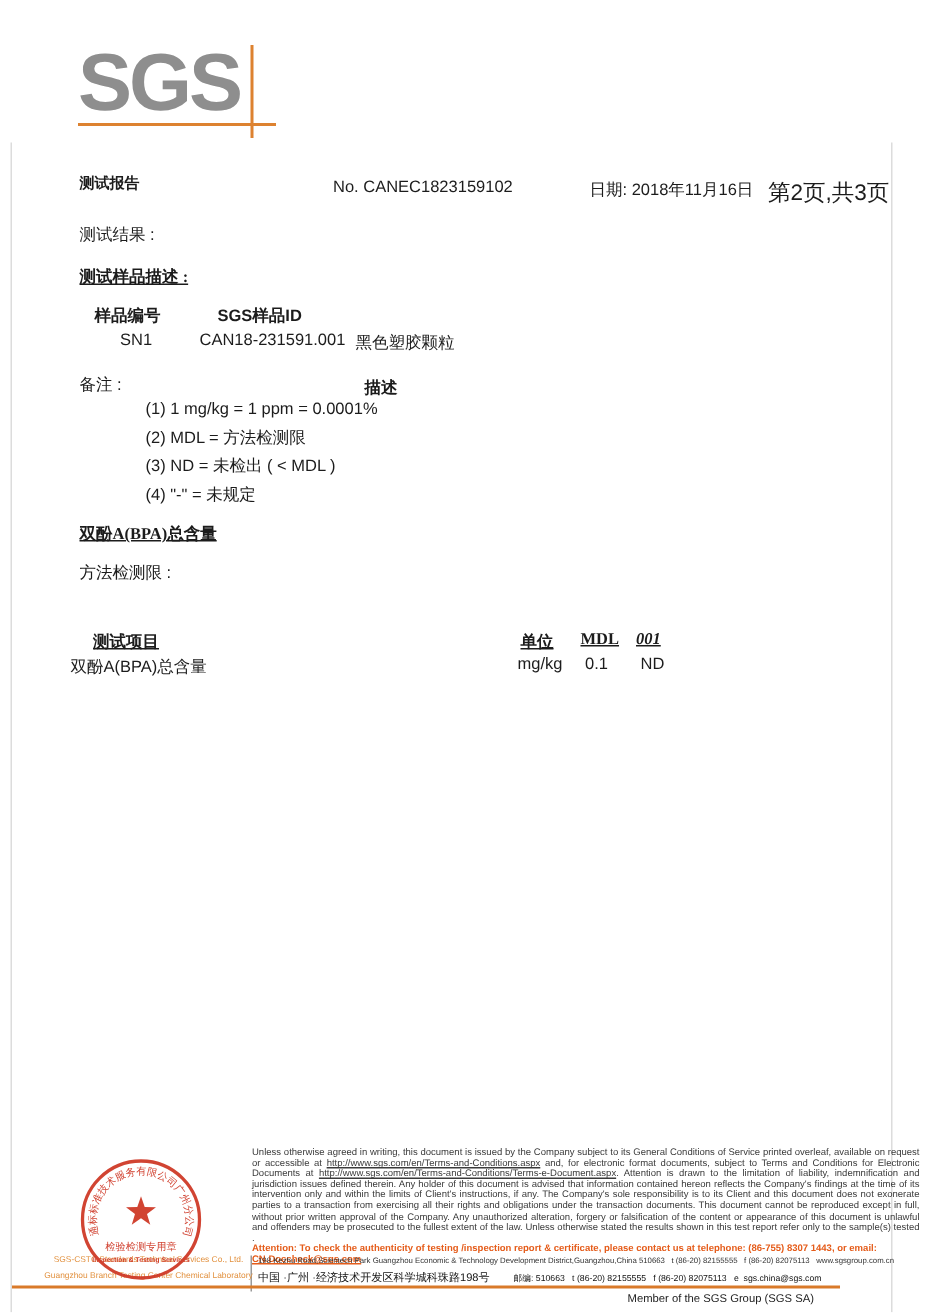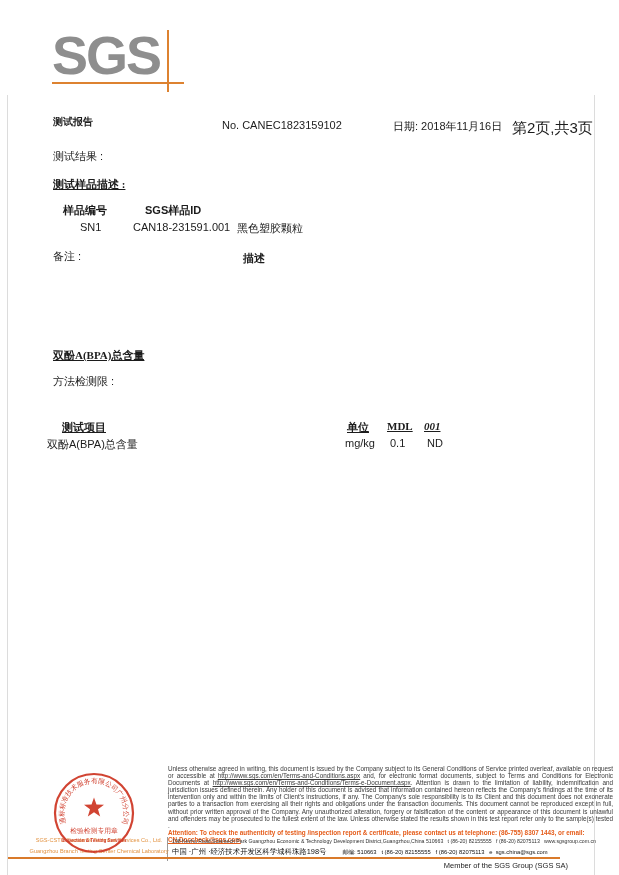--- a/index.html
+++ b/index.html
@@ -36,21 +36,21 @@
   .stamp{left:51px;top:772px;opacity:.95;z-index:3;}
   .company-lines{left:26px;top:835px;width:146px;text-align:center;color:#e2913f;font-size:5.6px;line-height:11px;z-index:1;}
   .disclaimer{left:168px;top:765px;width:445px;font-size:6.35px;line-height:7.1px;text-align:justify;color:#3b3b3b;}
   .lnk{text-decoration:underline;cursor:pointer;}
   .attn{left:168px;top:829px;width:445px;font-size:6.35px;line-height:7.1px;font-weight:700;color:#e55c1a;}
   .addr-divider{left:167px;top:837px;width:1px;height:24px;background:#9a9a9a;}
   .addr-en{left:172px;top:838px;font-size:5.2px;color:#333;white-space:pre;}
   .addr-cn{left:172px;top:847px;font-size:7.4px;color:#111;white-space:pre;}
   .addr-cn .rest{font-size:5.8px;margin-left:16px;}
   .footer-orange-line{left:8px;top:857px;width:552px;height:2px;background:#d97a2a;}
-  .member{left:393px;top:861px;width:175px;text-align:right;font-size:7.5px;color:#222;}
+  .member{left:393px;top:861px;width:175px;text-align:center;font-size:7.5px;color:#222;}
   .stamp text{fill:#cf3a28;}
 </style>
 </head>
 <body>
 
 <div id="page">
 
   <div class="abs scanline" style="left:7px;top:95px;height:780px;"></div>
   <div class="abs scanline" style="left:594px;top:95px;height:780px;"></div>
 
@@ -69,20 +69,26 @@
 
   <div class="abs t11 bold col-h1">样品编号</div>
   <div class="abs t11 bold col-h2">SGS样品ID</div>
   <div class="abs t11 bold col-h3">描述</div>
 
   <div class="abs t11 cell-1">SN1</div>
   <div class="abs t11 cell-2">CAN18-231591.001</div>
   <div class="abs t11 cell-3">黑色塑胶颗粒</div>
 
   <div class="abs t11 remarks-label">备注 :</div>
+  <div class="abs remarks-list">
+    <div>(1) 1 mg/kg = 1 ppm = 0.0001%</div>
+    <div>(2) MDL = 方法检测限</div>
+    <div>(3) ND = 未检出 ( &lt; MDL )</div>
+    <div>(4) "-" = 未规定</div>
+  </div>
 
   <div class="abs t11 bold ul bpa-title">双酚A(BPA)总含量</div>
   <div class="abs t11 method-label">方法检测限 :</div>
 
   <div class="abs t11 bold ul rt-h1">测试项目</div>
   <div class="abs t11 bold ul rt-h2">单位</div>
   <div class="abs t11 bold ul rt-h3">MDL</div>
   <div class="abs t11 bold ul rt-h4">001</div>
 
   <div class="abs t11 rt-c1">双酚A(BPA)总含量</div>

